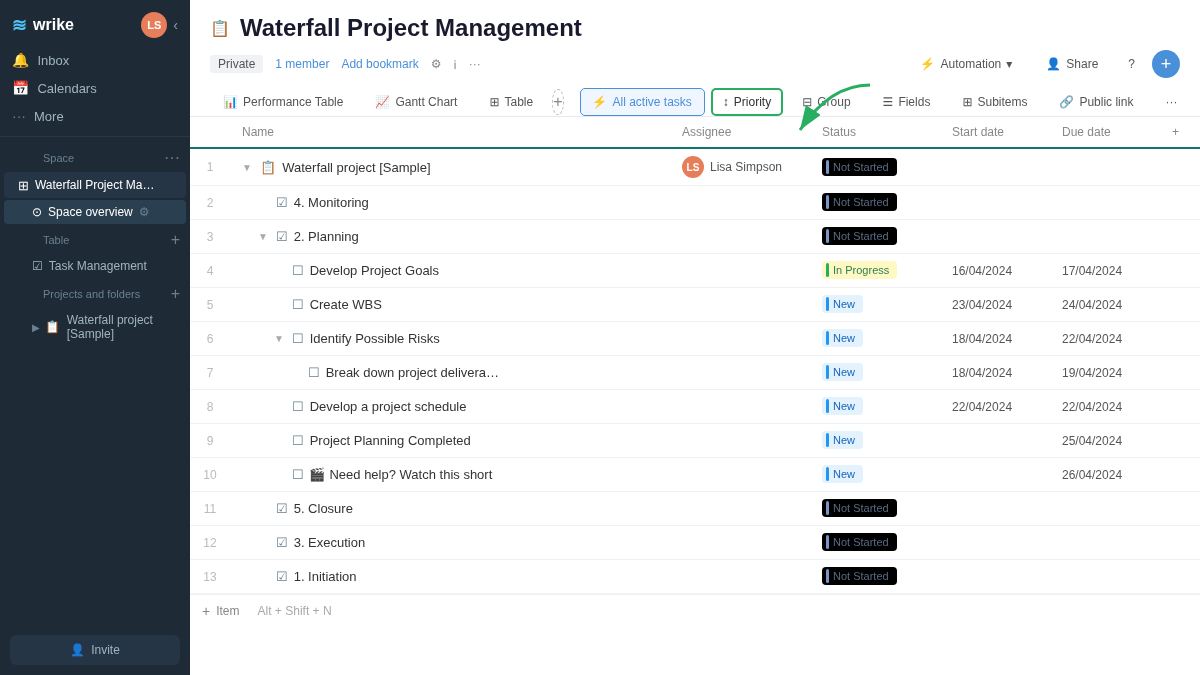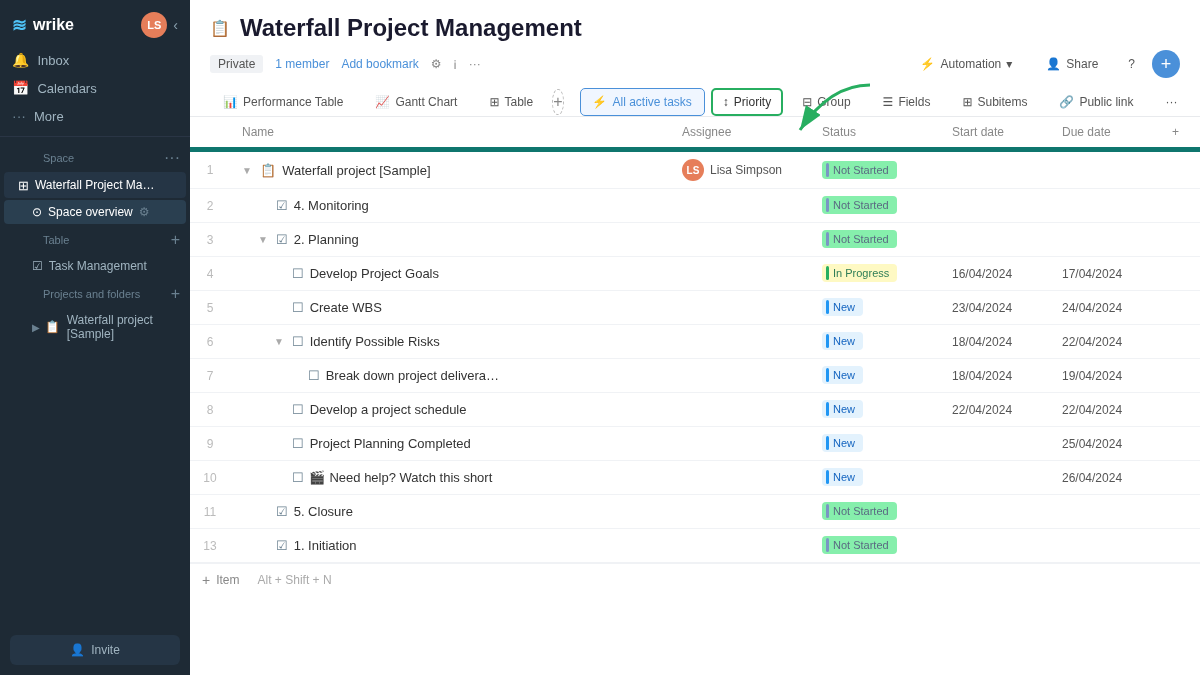--- a/index.html
+++ b/index.html
@@ -45,39 +45,39 @@
     .toolbar { display: flex; align-items: center; gap: 6px; padding-bottom: 0; overflow-x: auto; }
     .toolbar-btn { display: flex; align-items: center; gap: 5px; padding: 6px 12px; border: 1px solid transparent; border-radius: 5px; cursor: pointer; font-size: 12px; color: #555; background: transparent; white-space: nowrap; }
     .toolbar-btn.active { border-color: #4a90d9; color: #4a90d9; background: #f0f6ff; }
     .toolbar-divider { width: 1px; height: 20px; background: #e0e3e8; margin: 0 2px; }
     .toolbar-add { width: 26px; height: 26px; border-radius: 50%; border: 1px dashed #bbb; background: transparent; color: #888; cursor: pointer; display: flex; align-items: center; justify-content: center; font-size: 16px; }
     .priority-btn { display: flex; align-items: center; gap: 5px; padding: 5px 10px; border: 2px solid #27ae60; border-radius: 5px; cursor: pointer; font-size: 12px; color: #333; background: transparent; white-space: nowrap; }
 
     
     .table-container { flex: 1; overflow-y: auto; overflow-x: auto; }
     table { width: 100%; border-collapse: collapse; }
-    thead th { padding: 8px 12px; text-align: left; font-weight: 500; font-size: 12px; color: #888; border-bottom: 5px solid #0f766e; position: sticky; top: 0; background: #fff; z-index: 10; white-space: nowrap; }
+    thead th { padding: 8px 12px; text-align: left; font-weight: 500; font-size: 12px; color: #888; border-bottom: 2px solid #0f766e; position: sticky; top: 0; background: #fff; z-index: 10; white-space: nowrap; }
     thead th.num-col { width: 40px; color: #bbb; }
     thead th.name-col { min-width: 260px; }
     thead th.assignee-col { width: 140px; }
     thead th.status-col { width: 130px; }
     thead th.date-col { width: 110px; }
     thead th.add-col { width: 40px; }
     tbody tr { border-bottom: 1px solid #f0f2f5; }
     td { padding: 7px 12px; font-size: 13px; color: #333; vertical-align: middle; }
     td.num-col { color: #bbb; font-size: 12px; text-align: center; width: 40px; }
     .task-name { display: flex; align-items: center; gap: 6px; }
     .task-name .expand-icon { color: #aaa; font-size: 10px; cursor: pointer; width: 12px; }
     .task-name .task-type-icon { font-size: 13px; color: #6a8090; }
     .task-name .name-text { font-size: 13px; color: #333; }
     .task-name.indent-1 { padding-left: 16px; }
     .task-name.indent-2 { padding-left: 32px; }
     .status-badge { display: inline-flex; align-items: center; gap: 4px; padding: 2px 8px 2px 4px; border-radius: 4px; font-size: 11px; font-weight: 500; white-space: nowrap; }
     .status-badge .status-bar { width: 3px; height: 14px; border-radius: 2px; }
-    .status-not-started { background: #86efac; color: #5a6a82; justify-content: center; }
+    .status-not-started { background: #000000; color: #5a6a82; justify-content: center; }
     .status-not-started .status-bar { background: #7a96c4; }
     .status-in-progress { background: #fef9c3; color: #2e7d56; }
     .status-in-progress .status-bar { background: #27ae60; }
     .status-new { background: #e3f2fd; color: #1565c0; }
     .status-new .status-bar { background: #2196f3; }
     .assignee { display: flex; align-items: center; gap: 6px; }
     .assignee-avatar { width: 22px; height: 22px; border-radius: 50%; background: #e67e5a; display: flex; align-items: center; justify-content: center; font-size: 10px; color: #fff; font-weight: 600; }
     .assignee-name { font-size: 12px; color: #555; }
     .date-text { font-size: 12px; color: #555; }
     .add-item-row { padding: 8px 12px; display: flex; align-items: center; gap: 6px; color: #888; font-size: 12px; cursor: pointer; border-top: 1px solid #f0f2f5; }
@@ -427,20 +427,35 @@
                   <span class="name-text">5. Closure</span>
                 </div>
               </td>
               <td></td>
               <td><span class="status-badge status-not-started"><span class="status-bar"></span>Not Started</span></td>
               <td class="date-text"></td>
               <td class="date-text"></td>
               <td></td>
             </tr>
             <tr>
+              <td class="num-col">12</td>
+              <td>
+                <div class="task-name indent-1">
+                  <span class="expand-icon"></span>
+                  <span class="task-type-icon">☑</span>
+                  <span class="name-text">3. Execution</span>
+                </div>
+              </td>
+              <td></td>
+              <td><span class="status-badge status-not-started"><span class="status-bar"></span>Not Started</span></td>
+              <td class="date-text"></td>
+              <td class="date-text"></td>
+              <td></td>
+            </tr>
+            <tr>
               <td class="num-col">13</td>
               <td>
                 <div class="task-name indent-1">
                   <span class="expand-icon"></span>
                   <span class="task-type-icon">☑</span>
                   <span class="name-text">1. Initiation</span>
                 </div>
               </td>
               <td></td>
               <td><span class="status-badge status-not-started"><span class="status-bar"></span>Not Started</span></td>

